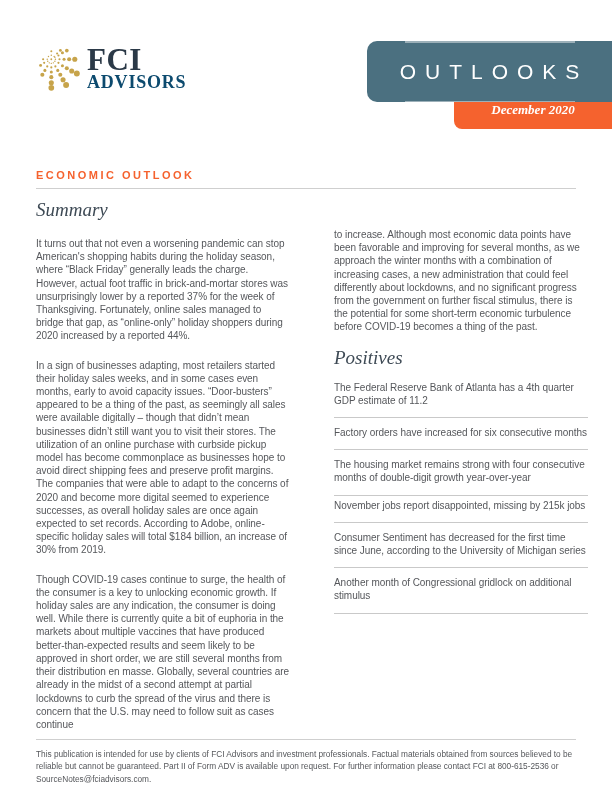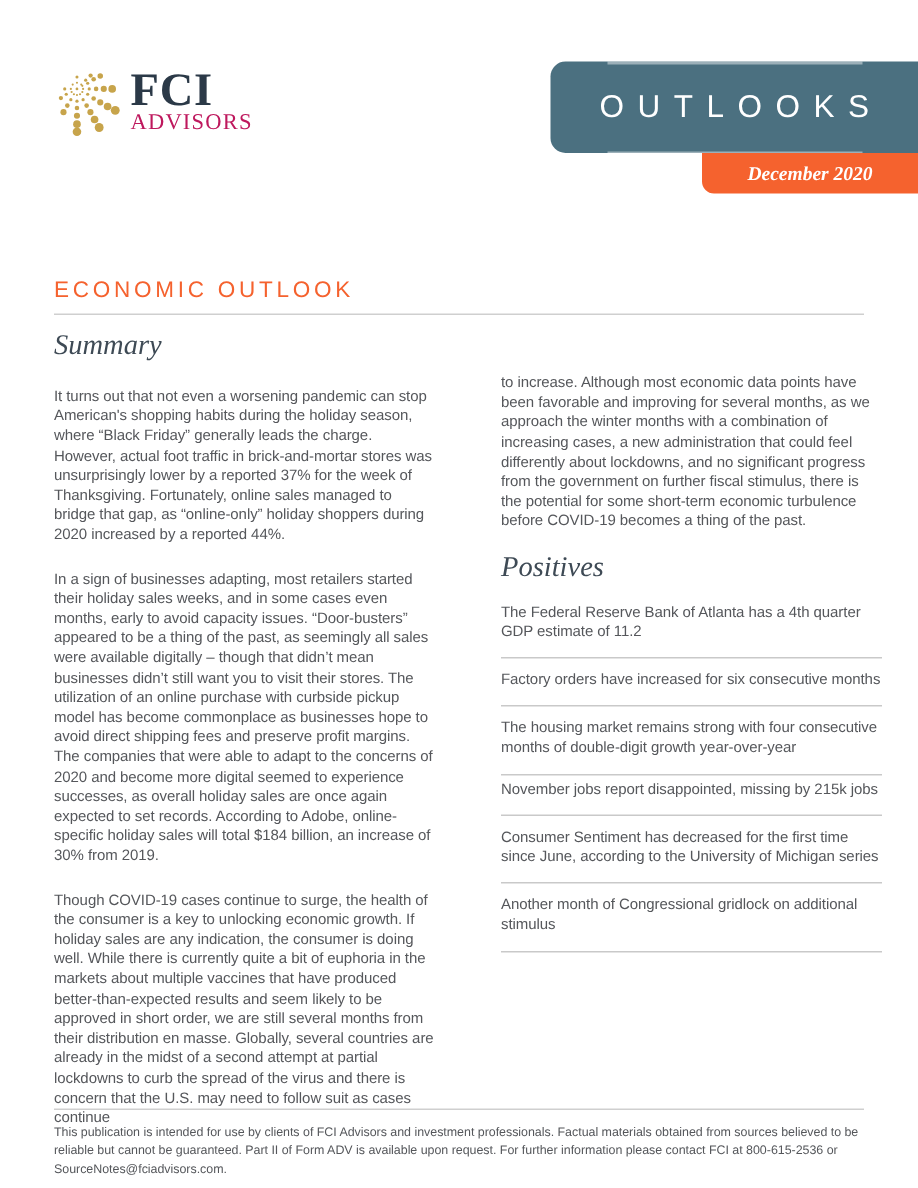--- a/index.html
+++ b/index.html
@@ -12,50 +12,50 @@
 
   
   .logo { position:absolute; left:36px; top:46px; display:flex; align-items:flex-start; gap:2px; }
   .logo svg { width:49px; height:49px; display:block; }
   .logo-text { display:flex; flex-direction:column; }
   .logo-fci {
     font-family:"Liberation Serif", serif; font-weight:600;
     font-size:31px; line-height:28px; color:#2B3947; letter-spacing:0.5px;
   }
   .logo-advisors {
-    font-family:"Liberation Serif", serif; font-weight:400;
-    font-size:15px; line-height:16px; color:#be185d; letter-spacing:0.8px;
+    font-family:"Liberation Serif", serif; font-weight:700;
+    font-size:18px; line-height:16px; color:#0c4a6e; letter-spacing:0.8px;
   }
 
   .banner {
     position:absolute; top:41px; right:0; width:245px; height:61px;
     background:#4B7080; border-radius:10px 0 0 10px;
     display:flex; flex-direction:column; justify-content:center; align-items:center; gap:18px;
   }
   .banner-line { width:170px; height:2px; background:rgba(255,255,255,0.45); }
   .banner-title {
     color:#ffffff; font-size:21px; font-weight:500;
     letter-spacing:9px; margin-left:9px; line-height:22px;
   }
 
   .date-tag {
-    position:absolute; top:102px; right:0; width:144px; height:27px;
+    position:absolute; top:102px; right:0; width:158px; height:27px;
     background:#F5622E; border-radius:0 0 0 8px;
-    display:flex; align-items:center; justify-content:center;
+    display:flex; justify-content:center;
   }
   .date-tag span {
     color:#ffffff; font-family:"Liberation Serif", serif;
     font-style:italic; font-weight:bold; font-size:13px;
   }
 
   
   .content { position:absolute; left:36px; top:169px; width:540px; }
   .section-title {
-    color:#F5622E; font-size:15px; font-weight:normal;
-    letter-spacing:2.5px; margin:16px 0 7px 0;
+    color:#F5622E; font-size:11px; font-weight:bold;
+    letter-spacing:2.5px; margin:0 0 7px 0;
   }
   .rule { border:none; border-top:1px solid #cfcfcf; margin:0; height:0; }
 
   .columns { display:grid; grid-template-columns:254px 254px; column-gap:44px; }
 
   .serif-heading {
     font-family:"Liberation Serif", serif; font-style:italic; font-weight:normal;
     font-size:19px; color:#3E4A55; margin:10px 0 9px 0; line-height:22px;
   }
   .body-p {

